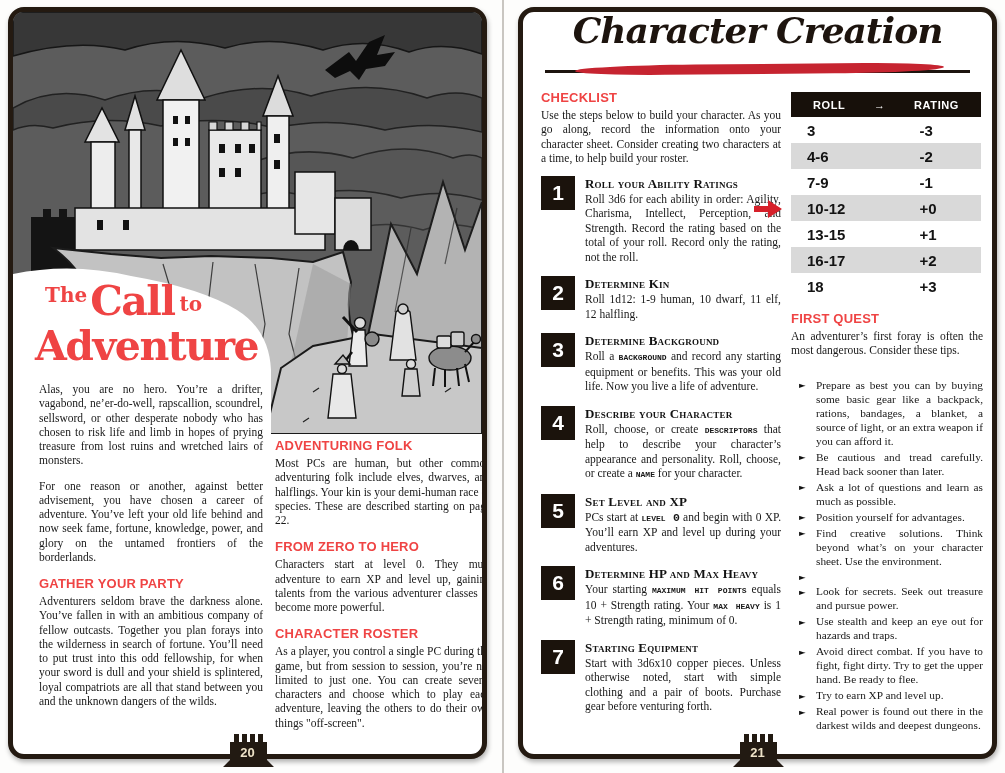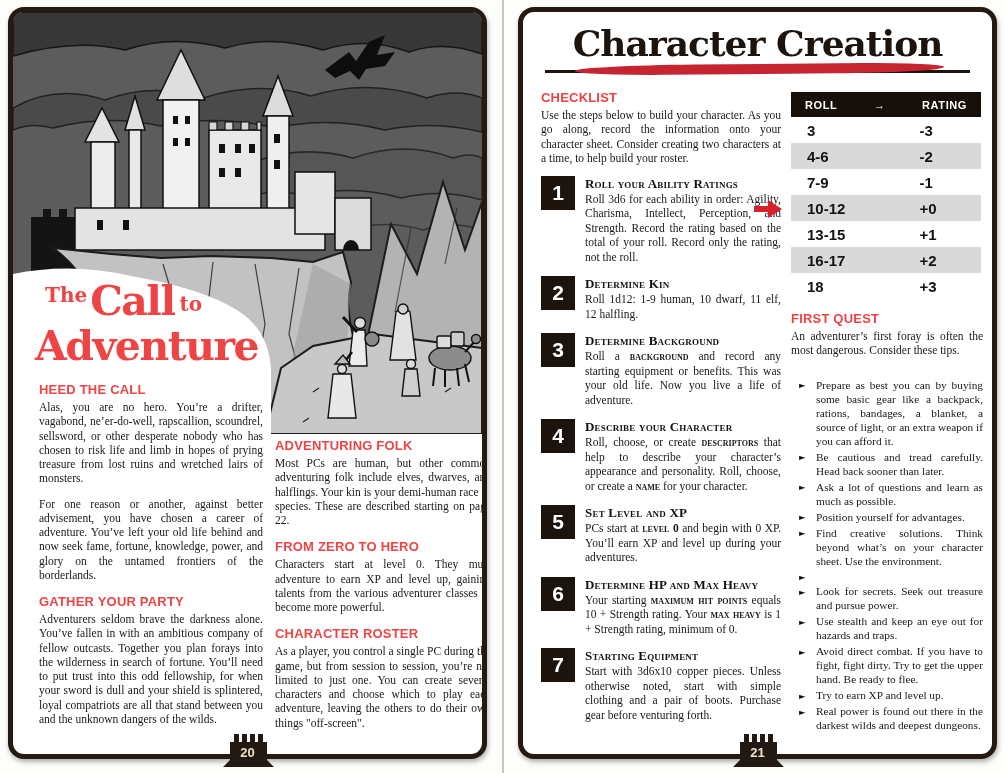--- a/index.html
+++ b/index.html
@@ -22,48 +22,48 @@
   .cta-l1 .cta-to{margin-left:5px;margin-top:12px;}
   .cta-l2{font-size:41px;line-height:1;letter-spacing:-1.5px;margin-top:5px;}
   .col{position:absolute;}
   .col-a{left:26px;top:370px;width:224px;}
   .col-b{left:262px;top:426px;width:216px;}
   .red-head{font-family:"Liberation Sans",sans-serif;font-weight:700;font-size:13px;
             letter-spacing:.2px;color:#ef4444;margin:0 0 3px 0;}
   .para{font-size:11.5px;line-height:1.24;text-align:justify;color:#181818;margin:0 0 11px 0;}
   .head-gap{margin-top:12px;}
   .seg-b{font-weight:normal;}
-  .seg-sc{font-weight:bold;font-variant:small-caps;}
+  .seg-sc{font-weight:bold;font-variant:small-caps;font-family:Liberation Mono, monospace;}
   
   .page-badge{position:absolute;left:50%;bottom:-13px;transform:translateX(-50%);
               width:54px;height:37px;z-index:5;}
   .page-badge svg{position:absolute;inset:0;}
   .badge-num{position:absolute;left:0;right:0;top:15px;text-align:center;
              font-family:"Liberation Sans",sans-serif;font-weight:700;font-size:13px;color:#eee3c8;}
   
-  .rp-title-wrap{position:relative;text-align:center;padding-top:13px;height:64px;}
+  .rp-title-wrap{position:relative;text-align:center;height:64px;font-style:italic;}
   .rp-title{display:inline-block;position:relative;z-index:2;font-family:"DejaVu Serif",serif;
             font-weight:700;font-size:36px;letter-spacing:-1px;color:#1d140e;line-height:1;}
   .title-line-black{position:absolute;left:22px;right:22px;top:58px;height:3px;background:#1d140e;z-index:1;}
   .title-stroke-red{position:absolute;left:52px;right:48px;top:52px;height:10px;background:#c62430;z-index:3;
             border-radius:60% 40% 55% 45% / 100% 85% 100% 85%;transform:rotate(-.5deg);}
   .col-steps{position:absolute;left:18px;top:78px;width:240px;}
   .col-right{position:absolute;left:268px;top:80px;width:192px;}
   .intro{font-size:11.5px;line-height:1.26;text-align:justify;color:#181818;margin:0 0 10px 0;}
   .step{display:flex;gap:10px;margin-bottom:12px;}
   .step-num{flex:none;width:34px;height:34px;background:#1b130c;color:#ffffff;
             font-family:"Liberation Sans",sans-serif;font-weight:700;font-size:21px;
             display:flex;align-items:center;justify-content:center;}
   .step-text{flex:1;}
   .step-head{font-size:13px;font-weight:700;font-variant:small-caps;letter-spacing:.2px;color:#121212;}
   .step-body{font-size:11.5px;line-height:1.26;text-align:justify;color:#181818;}
   .roll-table{width:190px;}
   .rt-header{display:flex;align-items:center;justify-content:space-between;height:25px;
              background:#17100a;color:#fff;font-family:"Liberation Sans",sans-serif;
-             font-weight:700;font-size:11px;letter-spacing:.6px;padding:0 14px;box-sizing:border-box;}
+             font-weight:700;font-size:11px;letter-spacing:.6px;padding:0 22px;box-sizing:border-box;}
   .rt-row{display:flex;align-items:center;height:26px;font-family:"Liberation Sans",sans-serif;
           font-weight:700;font-size:15px;color:#131313;}
   .rt-row:nth-child(odd){background:#d9d9d9;}
   .rt-roll{width:55%;padding-left:16px;box-sizing:border-box;}
   .rt-rating{width:45%;padding-left:24px;box-sizing:border-box;}
   .roll-marker{position:absolute;left:230px;top:187px;width:30px;height:20px;z-index:4;}
   .fq{margin-top:12px;}
   .tips{list-style:none;margin:0;padding:0;}
   .tip{display:flex;gap:6px;margin:0 0 2px 0;padding-left:8px;}
   .tip-bullet{flex:none;width:11px;font-size:8.5px;padding-top:2.5px;color:#121212;
@@ -158,21 +158,20 @@
       <div class="cta-title">
         <div class="cta-l1">
           <span class="cta-sm">The</span>
           <span class="cta-big">Call</span>
           <span class="cta-sm cta-to">to</span>
         </div>
         <div class="cta-l2">Adventure</div>
       </div>
 
       <div class="col col-a">
-        <h4 class="red-head">HEED THE CALL</h4>
         <p class="para"><span>Alas, you are no hero. You’re a drifter, vagabond, ne’er-do-well, rapscallion, scoundrel, sellsword, or other desperate nobody who has chosen to risk life and limb in hopes of prying treasure from lost ruins and wretched lairs of monsters.</span></p>
         <p class="para"><span>For one reason or another, against better advisement, you have chosen a career of adventure. You’ve left your old life behind and now seek fame, fortune, knowledge, power, and glory on the untamed frontiers of the borderlands.</span></p>
         <h4 class="red-head head-gap">GATHER YOUR PARTY</h4>
         <p class="para"><span>Adventurers seldom brave the darkness alone. You’ve fallen in with an ambitious company of fellow outcasts. Together you plan forays into the wilderness in search of fortune. You’ll need to put trust into this odd fellowship, for when your sword is dull and your shield is splintered, loyal compatriots are all that stand between you and the unknown dangers of the wilds.</span></p>
       </div>
 
       <div class="col col-b">
         <h4 class="red-head">ADVENTURING FOLK</h4>
         <p class="para"><span>Most PCs are human, but other common adventuring folk include elves, dwarves, and halflings. Your </span><span class="seg-b">kin</span><span> is your demi-human race or species. These are described starting on page 22.</span></p>
         <h4 class="red-head head-gap">FROM ZERO TO HERO</h4>

